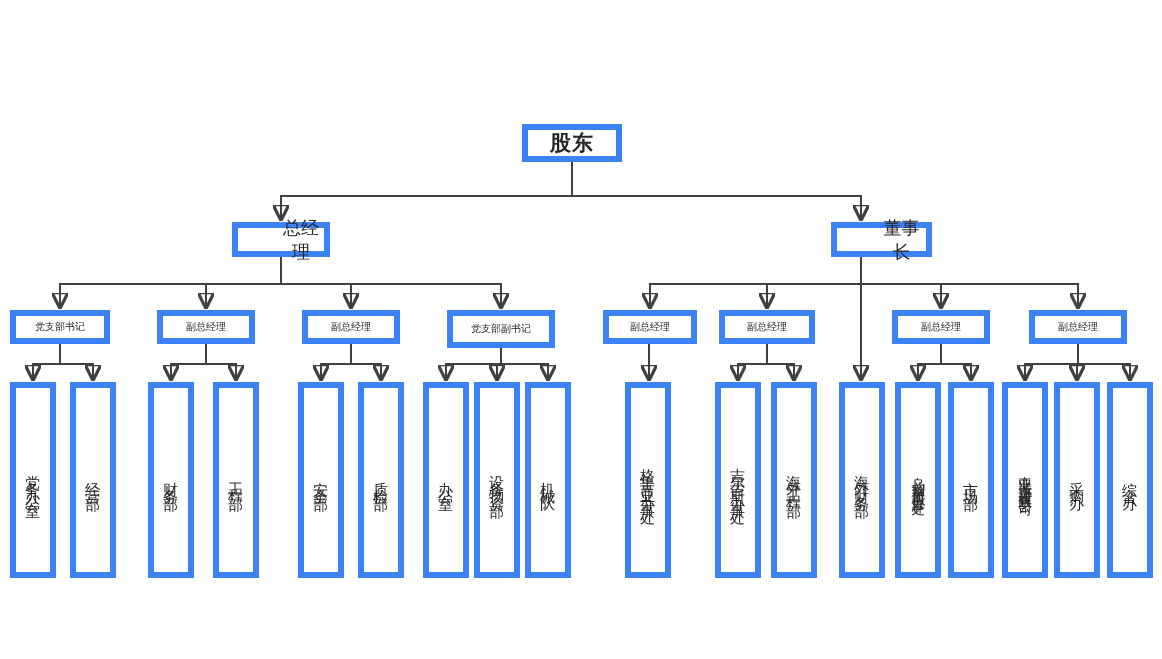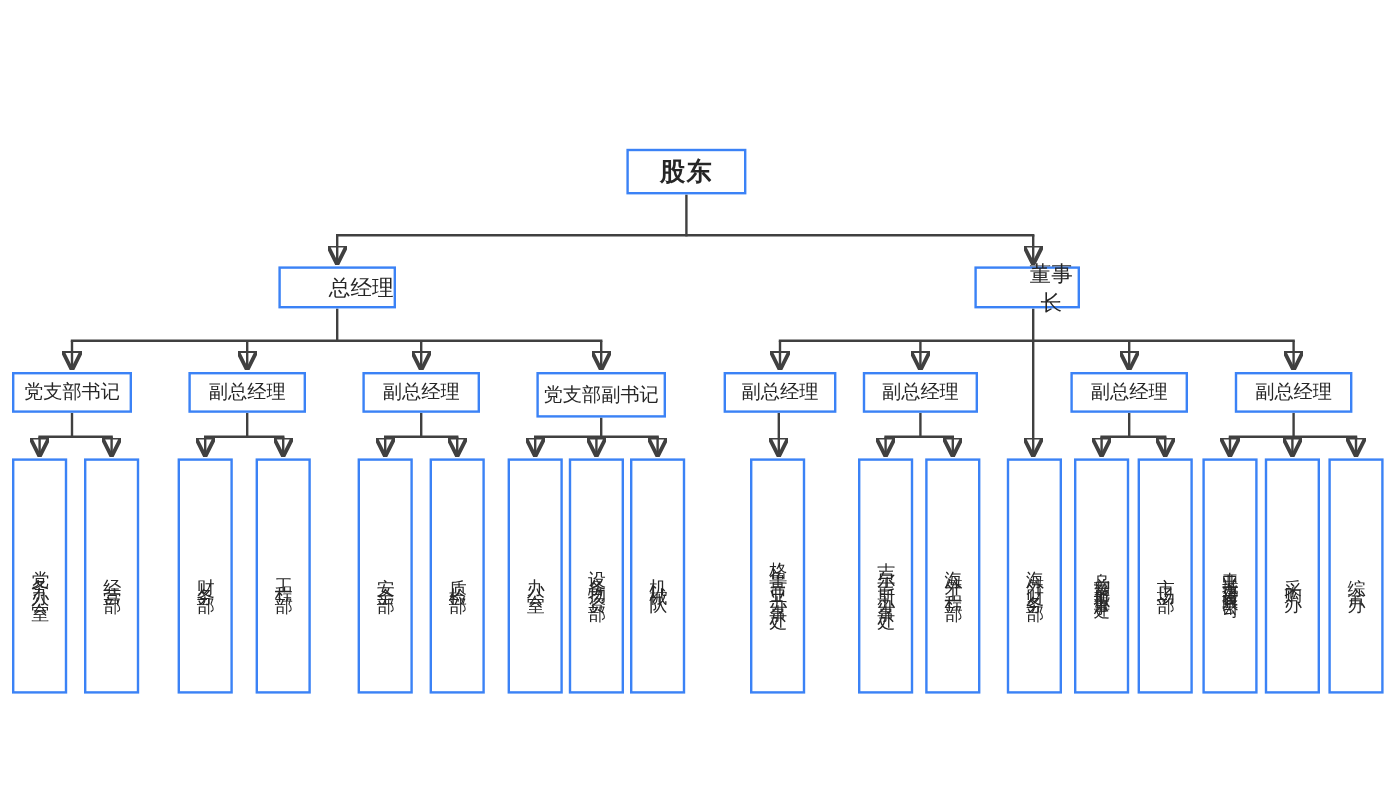--- a/index.html
+++ b/index.html
@@ -20,29 +20,29 @@
   }
   .connectors path {
     stroke: #404040;
     stroke-width: 2;
     fill: none;
   }
   .node {
     position: absolute;
     box-sizing: border-box;
     background: #ffffff;
-    border: 2px solid #3b82f6;
+    border: 6px solid #3b82f6;
     display: flex;
     align-items: center;
     justify-content: center;
     text-align: center;
   }
   .lvl1 { font-size: 21px; font-weight: bold; letter-spacing: 1px; }
   .lvl2 { font-size: 18px; font-weight: 500; padding-left: 40px; }
-  .lvl3 { font-size: 16px; font-weight: 500; justify-content: center; }
+  .lvl3 { font-size: 10px; font-weight: 500; justify-content: center; }
   .dept span {
     writing-mode: vertical-rl;
     text-orientation: upright;
     font-size: 15px;
     font-weight: 500;
     letter-spacing: 7px;
     line-height: 1;
   }
   .dept.long span {
     font-size: 13.5px;
@@ -129,21 +129,21 @@
     </g>
   </svg>
 
   <div class="node lvl1" style="left:522px;top:124px;width:100px;height:38px">
     <span>股东</span>
   </div>
 
   <div class="node lvl2" style="left:232px;top:222px;width:98px;height:35px">
     <span>总经理</span>
   </div>
-  <div class="node lvl2" style="left:812px;top:222px;width:88px;height:35px">
+  <div class="node lvl2" style="left:831px;top:222px;width:101px;height:35px">
     <span>董事长</span>
   </div>
 
   <div class="node lvl3" style="left:10px;top:310px;width:100px;height:34px">
     <span>党支部书记</span>
   </div>
   <div class="node lvl3" style="left:157px;top:310px;width:98px;height:34px">
     <span>副总经理</span>
   </div>
   <div class="node lvl3" style="left:302px;top:310px;width:98px;height:34px">

